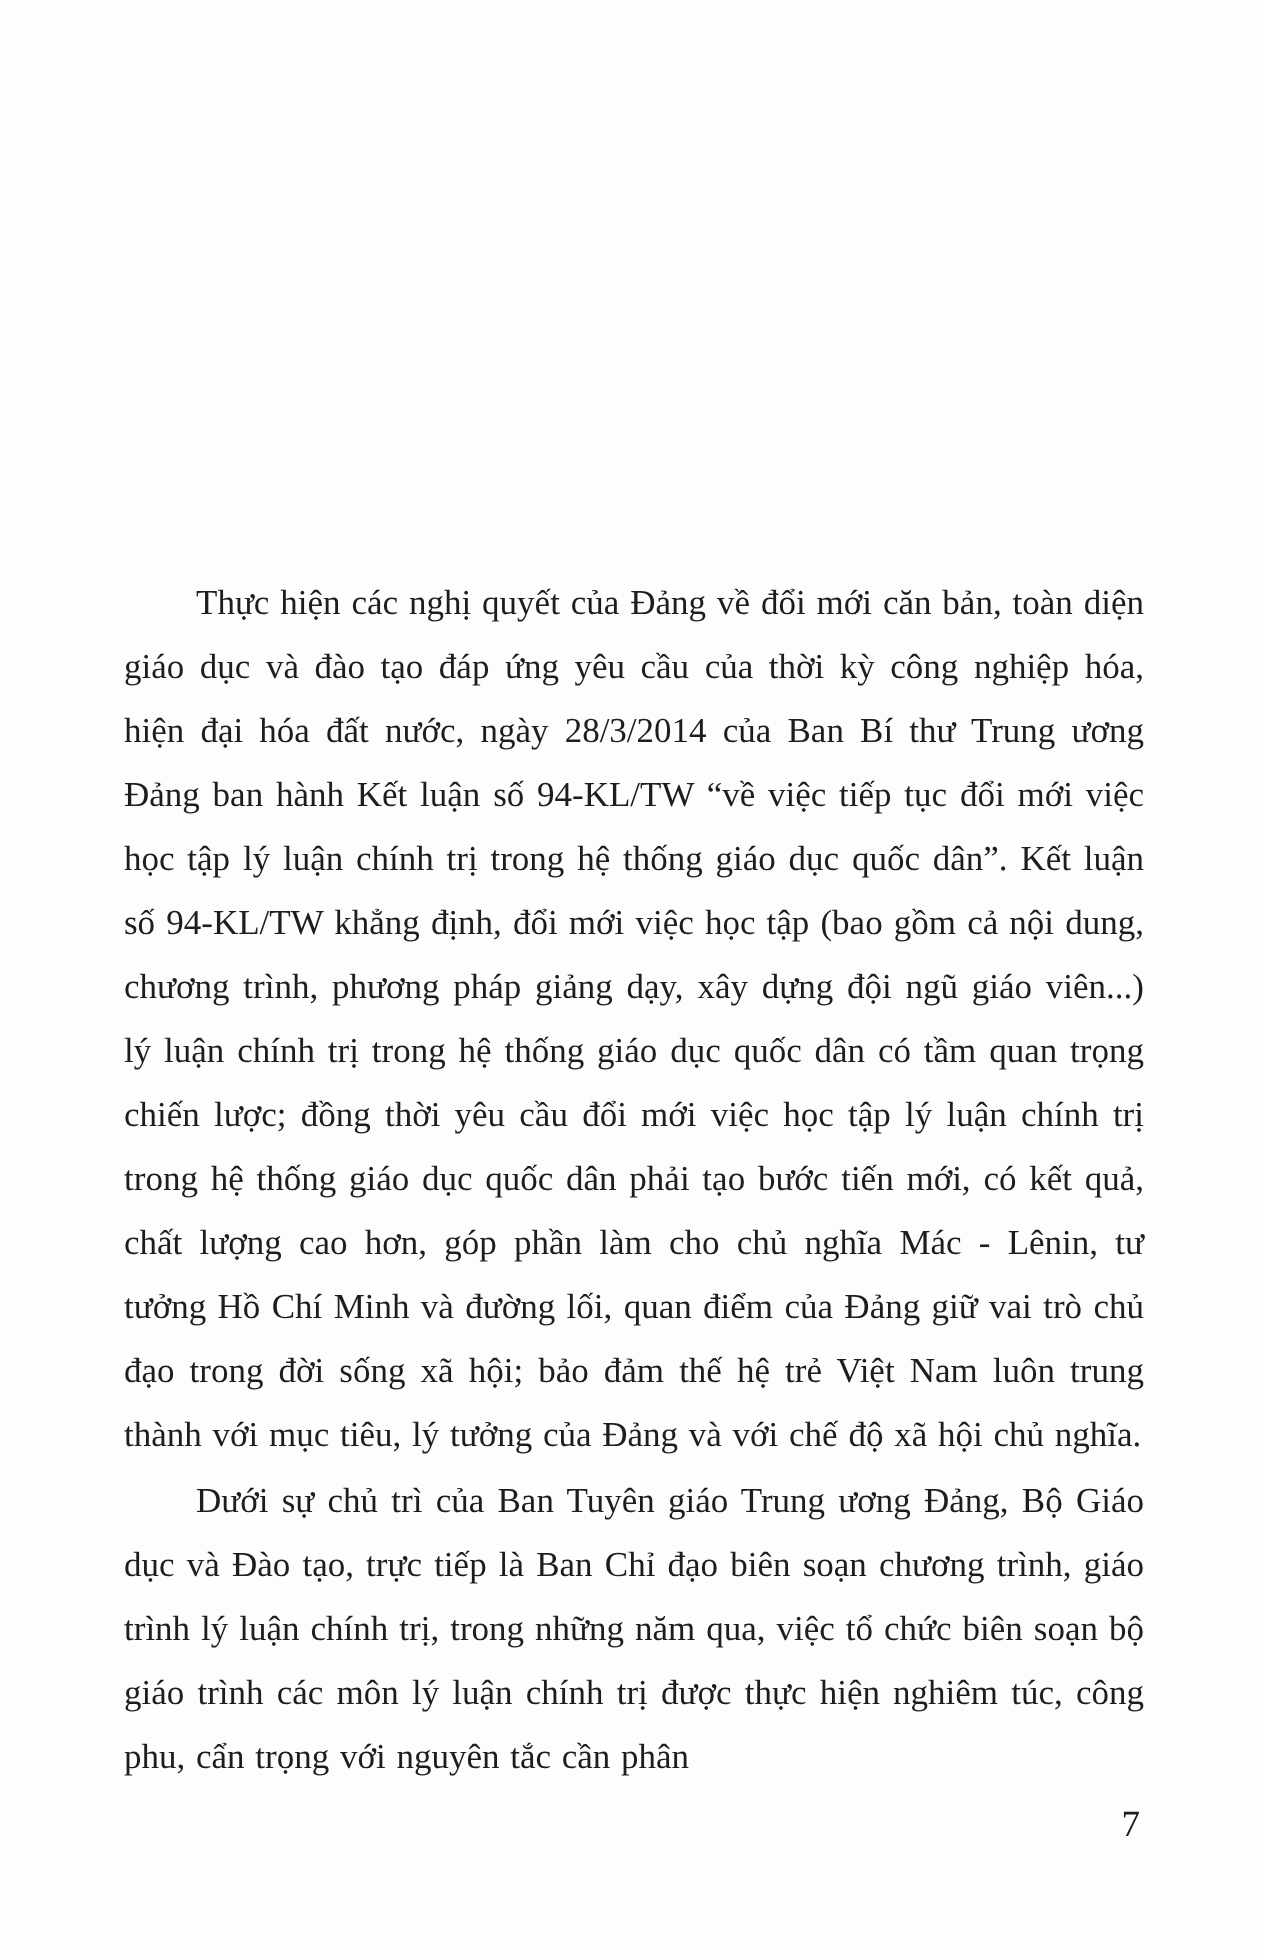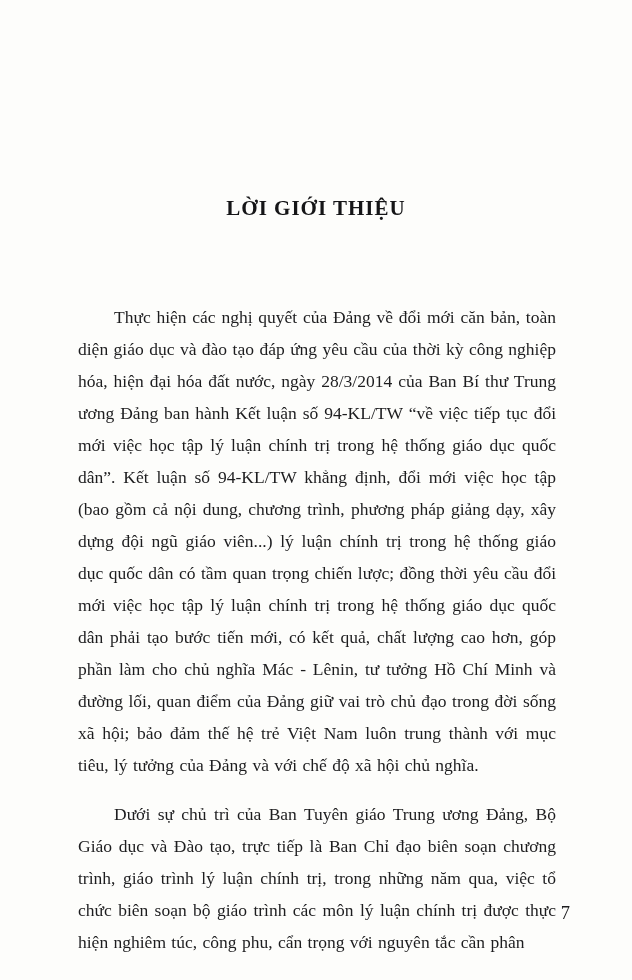--- a/index.html
+++ b/index.html
@@ -35,36 +35,35 @@
     top: 284px;
     left: 61px;
     width: 512px;
     font-size: 17.5px;
     line-height: 32px;
     text-align: justify;
     text-justify: inter-word;
     word-spacing: 1px;
   }
   .body-text p {
-    margin: 17px;
+    margin: 1px;
     text-indent: 36px;
   }
   .page-number {
     position: absolute;
     right: 62px;
     bottom: 56px;
     font-size: 18.5px;
     color: #1d1d1f;
   }
 </style>
 </head>
 <body>
 
 <div class="page">
-  <h1 class="title">LỜI GIỚI THIỆU</h1>
 
   <div class="body-text">
     <p>Thực hiện các nghị quyết của Đảng về đổi mới căn bản, toàn diện giáo dục và đào tạo đáp ứng yêu cầu của thời kỳ công nghiệp hóa, hiện đại hóa đất nước, ngày 28/3/2014 của Ban Bí thư Trung ương Đảng ban hành Kết luận số 94-KL/TW “về việc tiếp tục đổi mới việc học tập lý luận chính trị trong hệ thống giáo dục quốc dân”. Kết luận số 94-KL/TW khẳng định, đổi mới việc học tập (bao gồm cả nội dung, chương trình, phương pháp giảng dạy, xây dựng đội ngũ giáo viên...) lý luận chính trị trong hệ thống giáo dục quốc dân có tầm quan trọng chiến lược; đồng thời yêu cầu đổi mới việc học tập lý luận chính trị trong hệ thống giáo dục quốc dân phải tạo bước tiến mới, có kết quả, chất lượng cao hơn, góp phần làm cho chủ nghĩa Mác - Lênin, tư tưởng Hồ Chí Minh và đường lối, quan điểm của Đảng giữ vai trò chủ đạo trong đời sống xã hội; bảo đảm thế hệ trẻ Việt Nam luôn trung thành với mục tiêu, lý tưởng của Đảng và với chế độ xã hội chủ nghĩa.</p>
     <p>Dưới sự chủ trì của Ban Tuyên giáo Trung ương Đảng, Bộ Giáo dục và Đào tạo, trực tiếp là Ban Chỉ đạo biên soạn chương trình, giáo trình lý luận chính trị, trong những năm qua, việc tổ chức biên soạn bộ giáo trình các môn lý luận chính trị được thực hiện nghiêm túc, công phu, cẩn trọng với nguyên tắc cần phân</p>
   </div>
 
   <div class="page-number">7</div>
 </div>
 
 </body></html>

